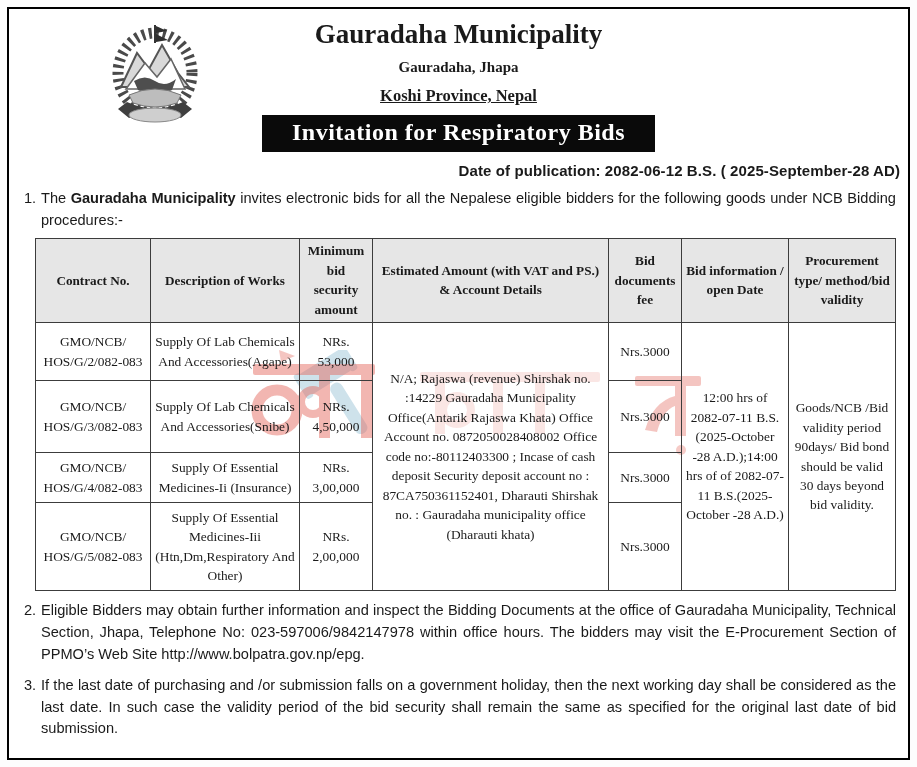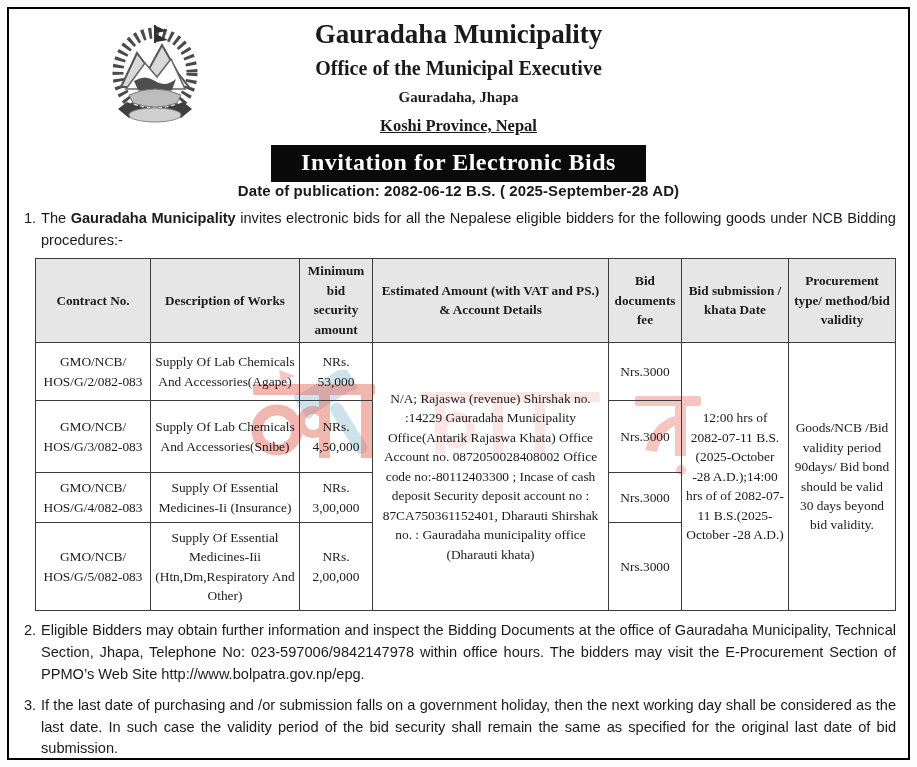--- a/index.html
+++ b/index.html
@@ -11,21 +11,21 @@
   
   .doc-header{position:relative;text-align:center;}
   .logo-box{position:absolute;left:88px;top:4px;width:100px;height:112px;}
   .h-title{font-family:"Liberation Serif",serif;font-weight:bold;font-size:27px;line-height:1.15;margin:2px 0 0 0;}
   .h-office{font-family:"Liberation Serif",serif;font-weight:bold;font-size:20px;margin-top:7px;}
   .h-loc{font-family:"Liberation Serif",serif;font-weight:bold;font-size:15px;margin-top:9px;}
   .h-prov{font-family:"Liberation Serif",serif;font-weight:bold;font-size:16.5px;margin-top:10px;text-decoration:underline;}
   .banner-wrap{text-align:center;margin-top:9px;}
   .banner{display:inline-block;background:#0a0a0a;color:#fff;font-family:"Liberation Serif",serif;
           font-weight:bold;font-size:24px;padding:4px 30px 6px 30px;letter-spacing:.5px;}
-  .pub-date{text-align:center;font-weight:bold;font-size:15px;letter-spacing:.1px;}
+  .pub-date{text-align:right;font-weight:bold;font-size:15px;margin-top:10px;letter-spacing:.1px;}
 
   
   .clause{display:flex;margin-top:9px;font-size:14.6px;line-height:1.5;}
   .clause .no{flex:0 0 24px;padding-left:7px;box-sizing:border-box;}
   .clause .txt{flex:1;text-align:justify;padding-right:4px;}
   .clause .txt b{font-weight:bold;}
 
   
   .tbl-wrap{position:relative;margin:6px 0 0 18px;width:860px;z-index:0;}
   table{border-collapse:collapse;table-layout:fixed;width:860px;position:relative;z-index:1;}
@@ -56,25 +56,24 @@
           <path d="M51 3 l11 5 -11 2 z M51 11 l12 6 -12 2 z" fill="#2f2f2f"></path>
           <path d="M16 64 L32 30 L44 46 L57 22 L73 50 L84 64 Z" fill="#d9d9d9" stroke="#555" stroke-width="2"></path>
           <path d="M21 66 L40 40 L52 54 L66 36 L80 66 Z" fill="#fff" stroke="#666" stroke-width="1.5"></path>
           <path d="M29 58 q11 -7 21 0 q10 7 21 -2 l-4 11 q-17 9 -34 0 z" fill="#4e4e4e"></path>
           <path d="M24 72 q26 -12 52 0 l-4 8 q-22 8 -44 0 z" fill="#bdbdbd" stroke="#777" stroke-width="1"></path>
           <path d="M13 86 l9 -7 q28 13 56 0 l9 7 -11 9 q-26 -11 -52 0 z" fill="#3f3f3f"></path>
           <ellipse cx="50" cy="92" rx="26" ry="7" fill="#cfcfcf" stroke="#888" stroke-width="1"></ellipse>
         </svg>
       </div>
       <div class="h-title">Gauradaha Municipality</div>
-      <div class="h-office">Office of the Municipal Executive</div>
       <div class="h-loc">Gauradaha, Jhapa</div>
       <div class="h-prov">Koshi Province, Nepal</div>
       <div class="banner-wrap">
-        <span class="banner">Invitation for Electronic Bids</span>
+        <span class="banner">Invitation for Respiratory Bids</span>
       </div>
       <div class="pub-date">Date of publication: 2082-06-12 B.S. ( 2025-September-28 AD)</div>
     </div>
 
     <div class="clause">
       <span class="no">1.</span>
       <span class="txt"><span>The </span><b>Gauradaha Municipality</b><span> invites electronic bids for all the Nepalese eligible bidders for the following goods under NCB Bidding procedures:-</span></span>
     </div>
 
     <div class="tbl-wrap">
@@ -123,21 +122,21 @@
             <col style="width:107px">
             <col style="width:107px">
         </colgroup>
         <tbody>
             <tr class="hdr">
           <th>Contract No.</th>
           <th>Description of Works</th>
           <th>Minimum bid security amount</th>
           <th>Estimated Amount (with VAT and PS.) &amp; Account Details</th>
           <th>Bid documents fee</th>
-          <th>Bid submission / khata Date</th>
+          <th>Bid information / open Date</th>
           <th>Procurement type/ method/bid validity</th>
         </tr>
         <tr class="r1">
           <td class="pre">GMO/NCB/
 HOS/G/2/082-083</td>
           <td>Supply Of Lab Chemicals And Accessories(Agape)</td>
           <td class="pre">NRs. 53,000</td>
           <td rowspan="4">N/A; Rajaswa (revenue) Shirshak no. :14229 Gauradaha Municipality Office(Antarik Rajaswa Khata) Office Account no. 0872050028408002 Office code no:-80112403300 ; Incase of cash deposit Security deposit account no : 87CA750361152401, Dharauti Shirshak no. : Gauradaha municipality office (Dharauti khata)</td>
           <td>Nrs.3000</td>
           <td rowspan="4">12:00 hrs of 2082-07-11 B.S. (2025-October -28 A.D.);14:00 hrs of of 2082-07-11 B.S.(2025- October -28 A.D.)</td>

